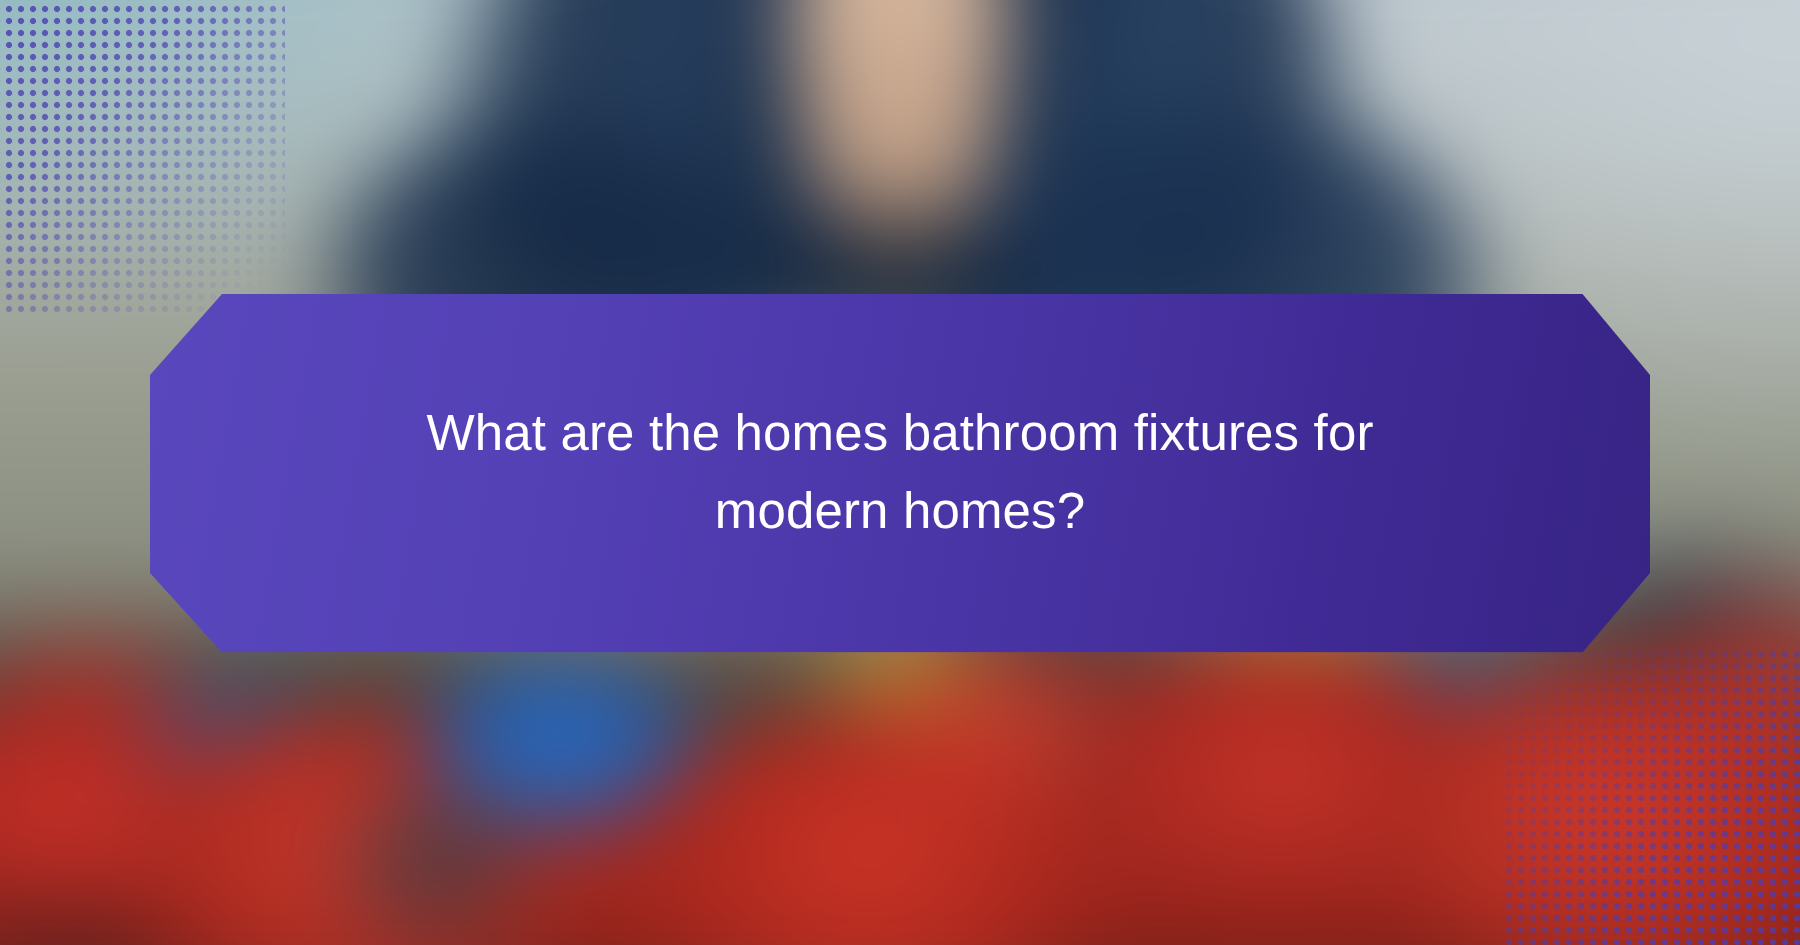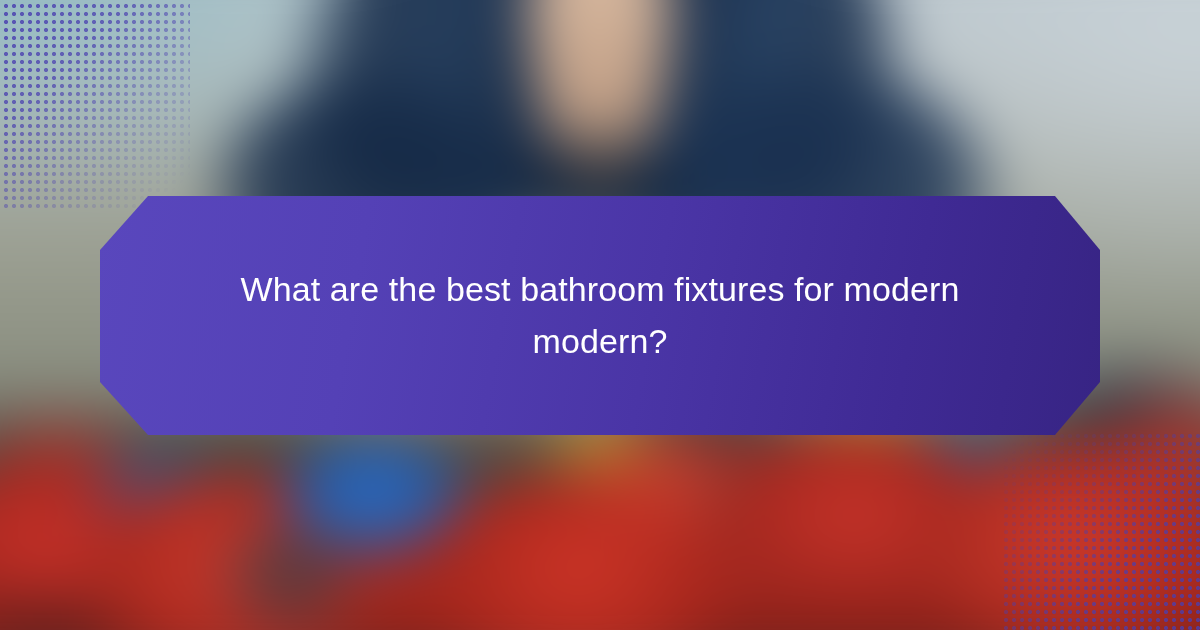--- a/index.html
+++ b/index.html
@@ -323,16 +323,16 @@
         <div class="blob b11"></div>
         <div class="blob b12"></div>
       </div>
     </div>
   </div>
 
   <div class="dots dots-tl"></div>
   <div class="dots dots-br"></div>
 
   <div class="banner">
-    <h1 class="banner-title">What are the best bathroom fixtures for modern modern?</h1>
+    <h1 class="banner-title">What are the homes bathroom fixtures for modern homes?</h1>
   </div>
 
 </div>
 
 </body></html>

